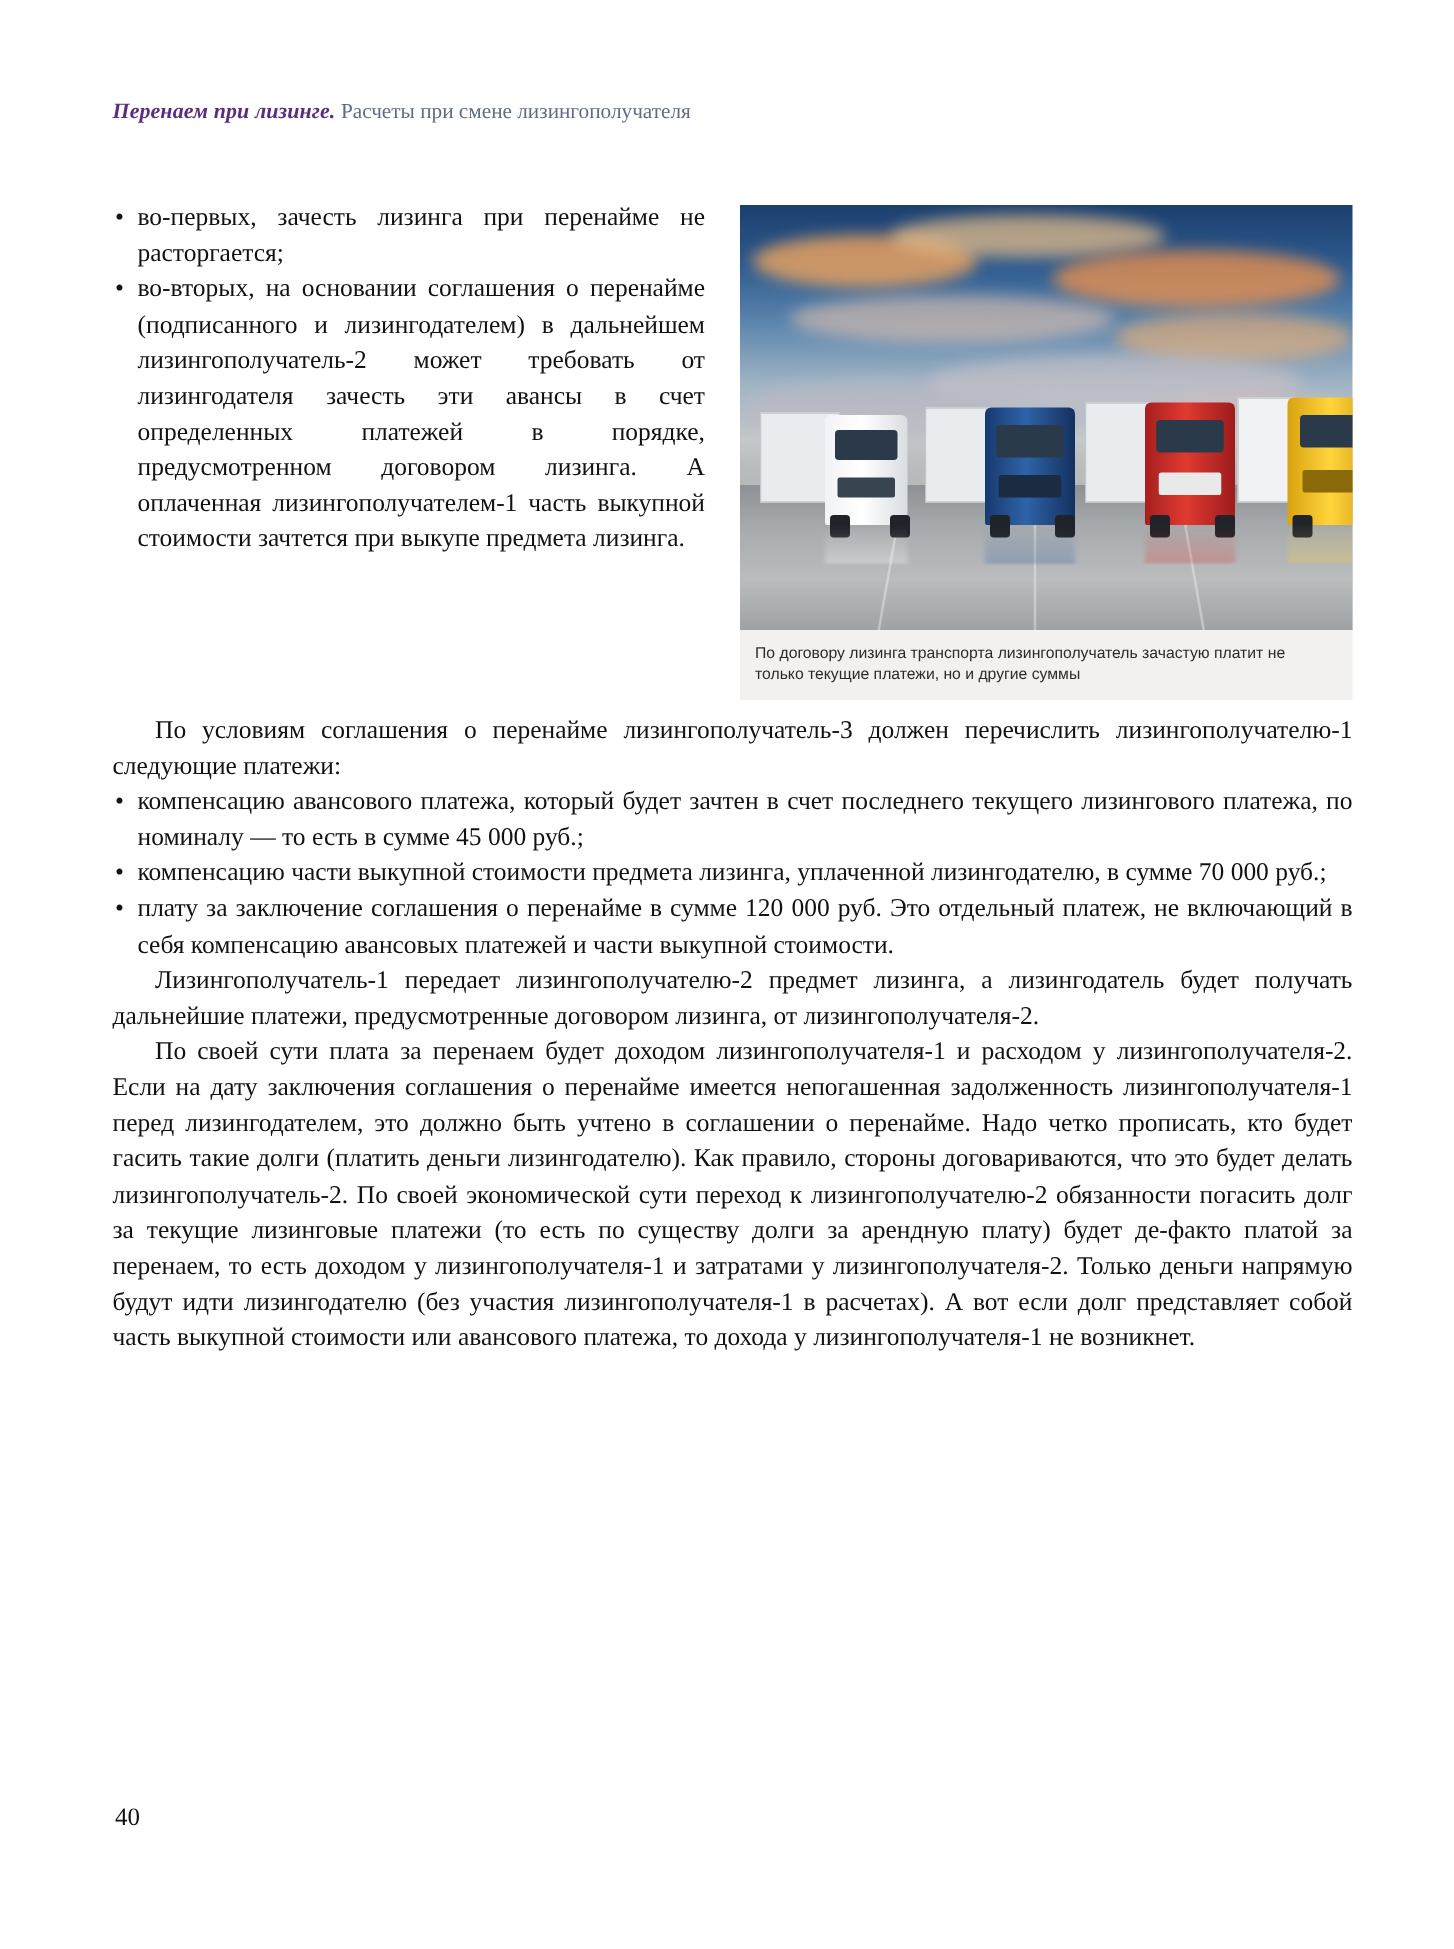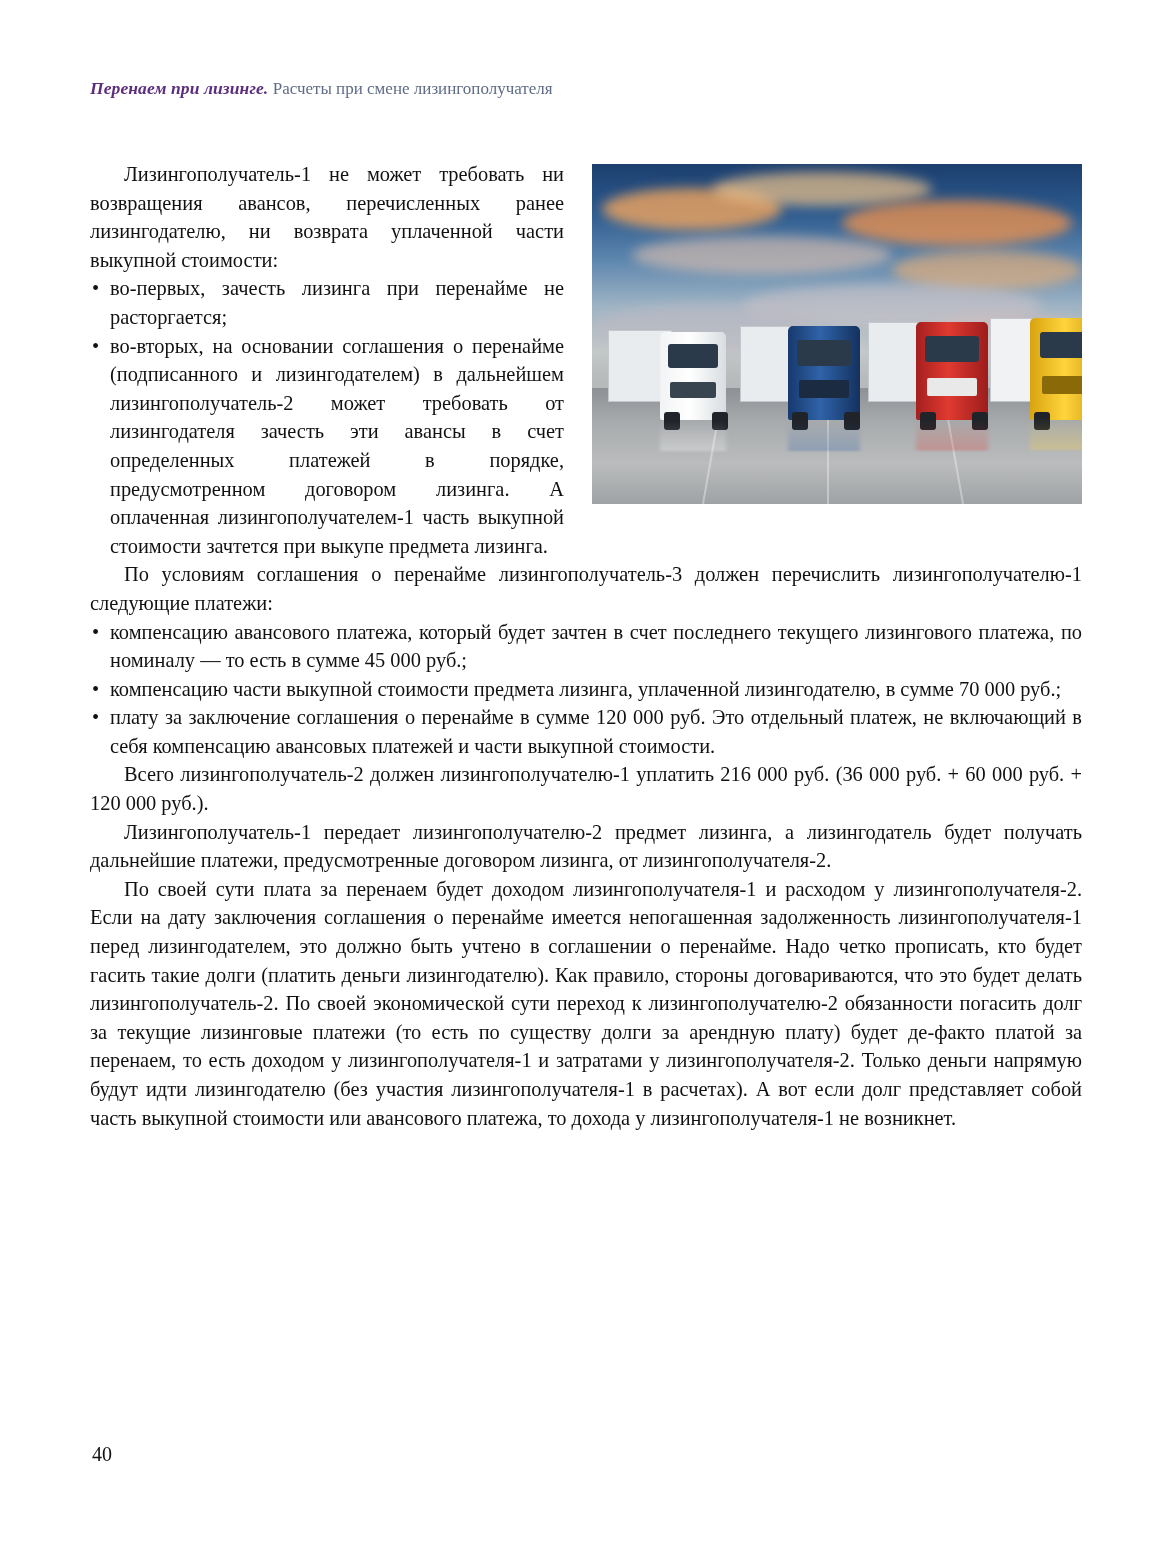--- a/index.html
+++ b/index.html
@@ -263,40 +263,39 @@
             <div class="trailer" style="left:-6px; width:46px; height:82px; background:#f1f2f3;"></div>
             <div class="cab" style="left:34px; width:76px; height:102px; background:linear-gradient(to right,#d8a310,#ffd43b 45%,#c8950c);">
               <div class="wind" style="left:10px; top:14px; width:56px; height:26px;"></div>
               <div class="grille" style="left:12px; top:58px; width:52px; height:18px; background:#8a6a08;"></div>
             </div>
             <div class="wheel" style="left:38px;"></div>
 
             <div class="refl" style="left:34px; width:76px; height:64px; background:linear-gradient(to bottom,#ffd43b,transparent);"></div>
           </div>
         </div>
+        <figcaption class="caption">По договору лизинга транспорта лизингополучатель зачастую платит не только текущие платежи, но и другие суммы</figcaption>
       </figure>
 
-      <p class="para">Лизингополучатель-1 не может требовать ни возвращения авансов, перечисленных ранее лизингодателю, ни возврата уплаченной части выкупной стоимости:</p>
 
       <ul class="bullets">
         <li>во-первых, зачесть лизинга при перенайме не расторгается;</li>
         <li>во-вторых, на основании соглашения о перенайме (подписанного и лизингодателем) в дальнейшем лизингополучатель-2 может требовать от лизингодателя зачесть эти авансы в счет определенных платежей в порядке, предусмотренном договором лизинга. А оплаченная лизингополучателем-1 часть выкупной стоимости зачтется при выкупе предмета лизинга.</li>
       </ul>
 
     </div>
 
     <p class="para">По условиям соглашения о перенайме лизингополучатель-3 должен перечислить лизингополучателю-1 следующие платежи:</p>
 
     <ul class="bullets">
       <li>компенсацию авансового платежа, который будет зачтен в счет последнего текущего лизингового платежа, по номиналу — то есть в сумме 45 000 руб.;</li>
       <li>компенсацию части выкупной стоимости предмета лизинга, уплаченной лизингодателю, в сумме 70 000 руб.;</li>
       <li>плату за заключение соглашения о перенайме в сумме 120 000 руб. Это отдельный платеж, не включающий в себя компенсацию авансовых платежей и части выкупной стоимости.</li>
     </ul>
 
-    <p class="para">Всего лизингополучатель-2 должен лизингополучателю-1 уплатить 216 000 руб. (36 000 руб. + 60 000 руб. + 120 000 руб.).</p>
     <p class="para">Лизингополучатель-1 передает лизингополучателю-2 предмет лизинга, а лизингодатель будет получать дальнейшие платежи, предусмотренные договором лизинга, от лизингополучателя-2.</p>
     <p class="para">По своей сути плата за перенаем будет доходом лизингополучателя-1 и расходом у лизингополучателя-2. Если на дату заключения соглашения о перенайме имеется непогашенная задолженность лизингополучателя-1 перед лизингодателем, это должно быть учтено в соглашении о перенайме. Надо четко прописать, кто будет гасить такие долги (платить деньги лизингодателю). Как правило, стороны договариваются, что это будет делать лизингополучатель-2. По своей экономической сути переход к лизингополучателю-2 обязанности погасить долг за текущие лизинговые платежи (то есть по существу долги за арендную плату) будет де-факто платой за перенаем, то есть доходом у лизингополучателя-1 и затратами у лизингополучателя-2. Только деньги напрямую будут идти лизингодателю (без участия лизингополучателя-1 в расчетах). А вот если долг представляет собой часть выкупной стоимости или авансового платежа, то дохода у лизингополучателя-1 не возникнет.</p>
 
   </div>
 
   <div class="folio">40</div>
 
 </div>
 
 </body></html>

